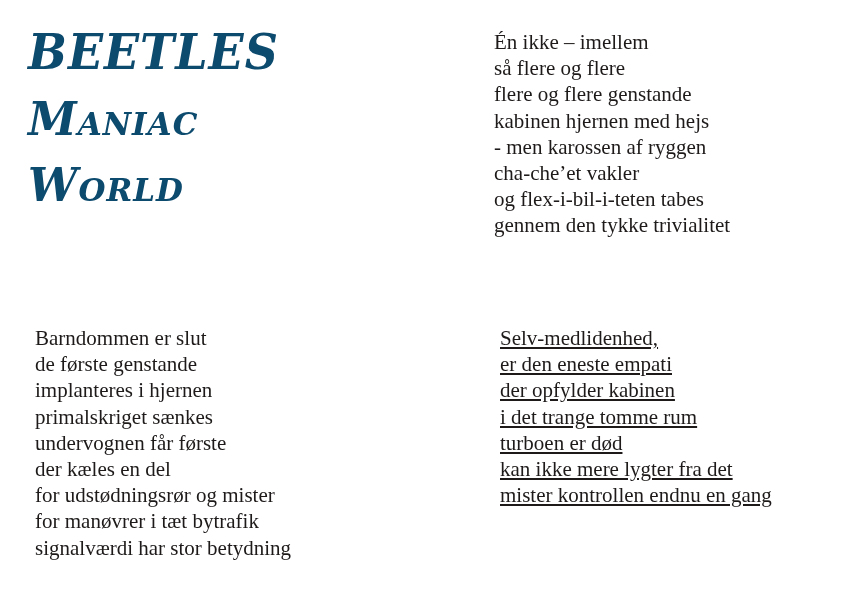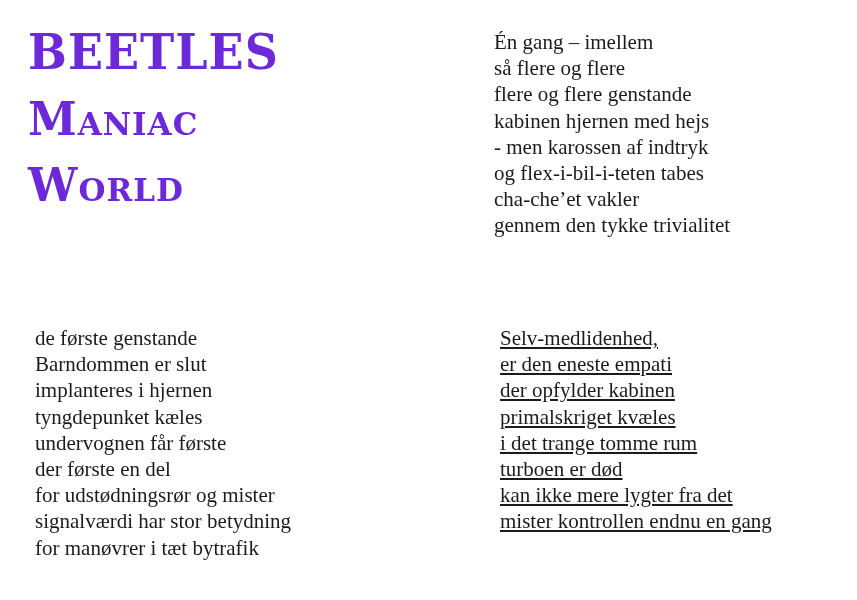--- a/index.html
+++ b/index.html
@@ -13,22 +13,23 @@
       position: relative;
       overflow: hidden;
       color: #1e1a1a;
     }
     .title {
       position: absolute;
       left: 28px;
       top: 28px;
       font-family: "DejaVu Serif", serif;
       font-weight: bold;
-      color: #6d28d9;
+      color: #0c4a6e;
       line-height: 1;
+      font-style: italic;
     }
     .title-line {
       display: block;
       font-size: 44px;
       letter-spacing: 1px;
       transform: scaleY(1.05);
       transform-origin: left top;
       margin-bottom: 22px;
       font-variant: small-caps;
     }
@@ -57,44 +58,43 @@
 </head>
 <body>
 
 <div class="title">
   <span class="title-line first">BEETLES</span>
   <span class="title-line">Maniac</span>
   <span class="title-line">World</span>
 </div>
 
 <ul class="poem" id="poem-top-right">
-  <li>Én gang – imellem</li>
+  <li>Én ikke – imellem</li>
   <li>så flere og flere</li>
   <li>flere og flere genstande</li>
   <li>kabinen hjernen med hejs</li>
-  <li>- men karossen af indtryk</li>
+  <li>- men karossen af ryggen</li>
+  <li>cha-che’et vakler</li>
   <li>og flex-i-bil-i-teten tabes</li>
-  <li>cha-che’et vakler</li>
   <li>gennem den tykke trivialitet</li>
 </ul>
 
 <ul class="poem" id="poem-bottom-left">
+  <li>Barndommen er slut</li>
   <li>de første genstande</li>
-  <li>Barndommen er slut</li>
   <li>implanteres i hjernen</li>
-  <li>tyngdepunket kæles</li>
+  <li>primalskriget sænkes</li>
   <li>undervognen får første</li>
-  <li>der første en del</li>
+  <li>der kæles en del</li>
   <li>for udstødningsrør og mister</li>
+  <li>for manøvrer i tæt bytrafik</li>
   <li>signalværdi har stor betydning</li>
-  <li>for manøvrer i tæt bytrafik</li>
 </ul>
 
 <ul class="poem" id="poem-bottom-right">
   <li>Selv-medlidenhed,</li>
   <li>er den eneste empati</li>
   <li>der opfylder kabinen</li>
-  <li>primalskriget kvæles</li>
   <li>i det trange tomme rum</li>
   <li>turboen er død</li>
   <li>kan ikke mere lygter fra det</li>
   <li>mister kontrollen endnu en gang</li>
 </ul>
 
 </body></html>

